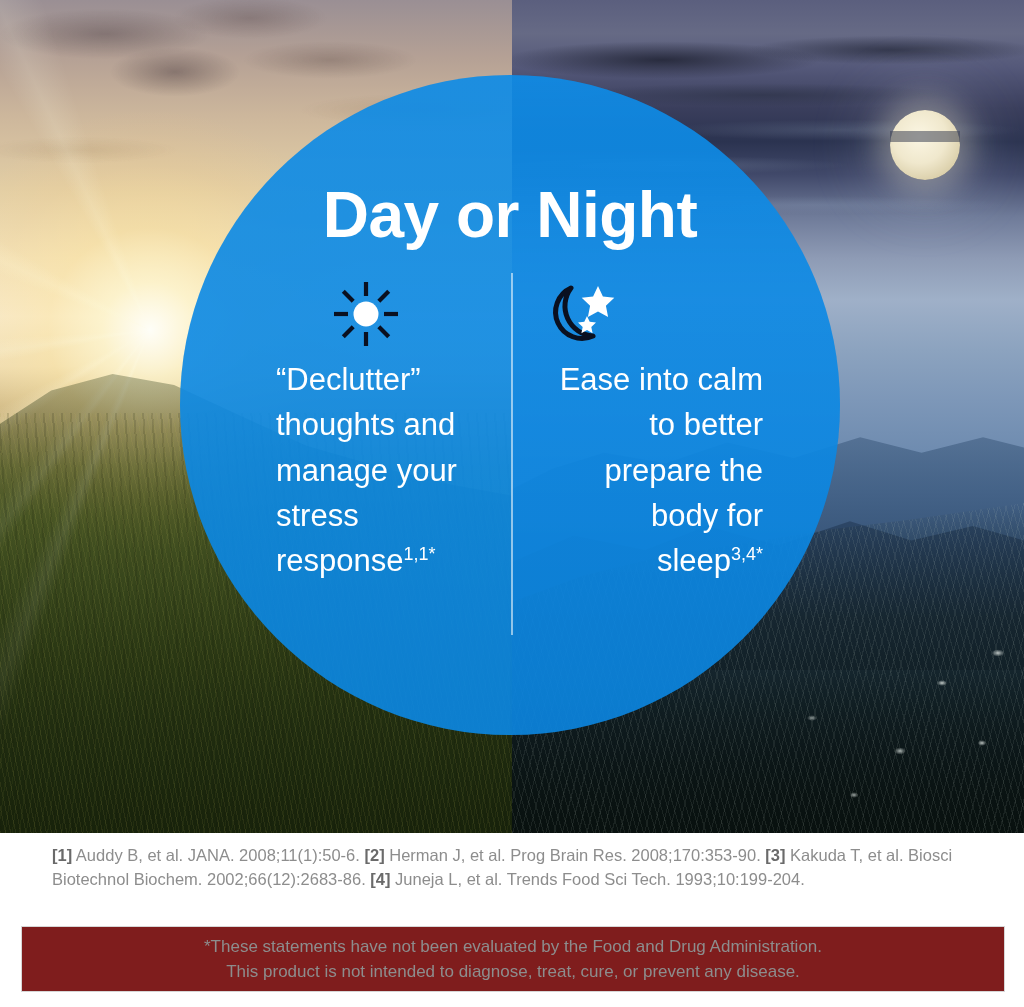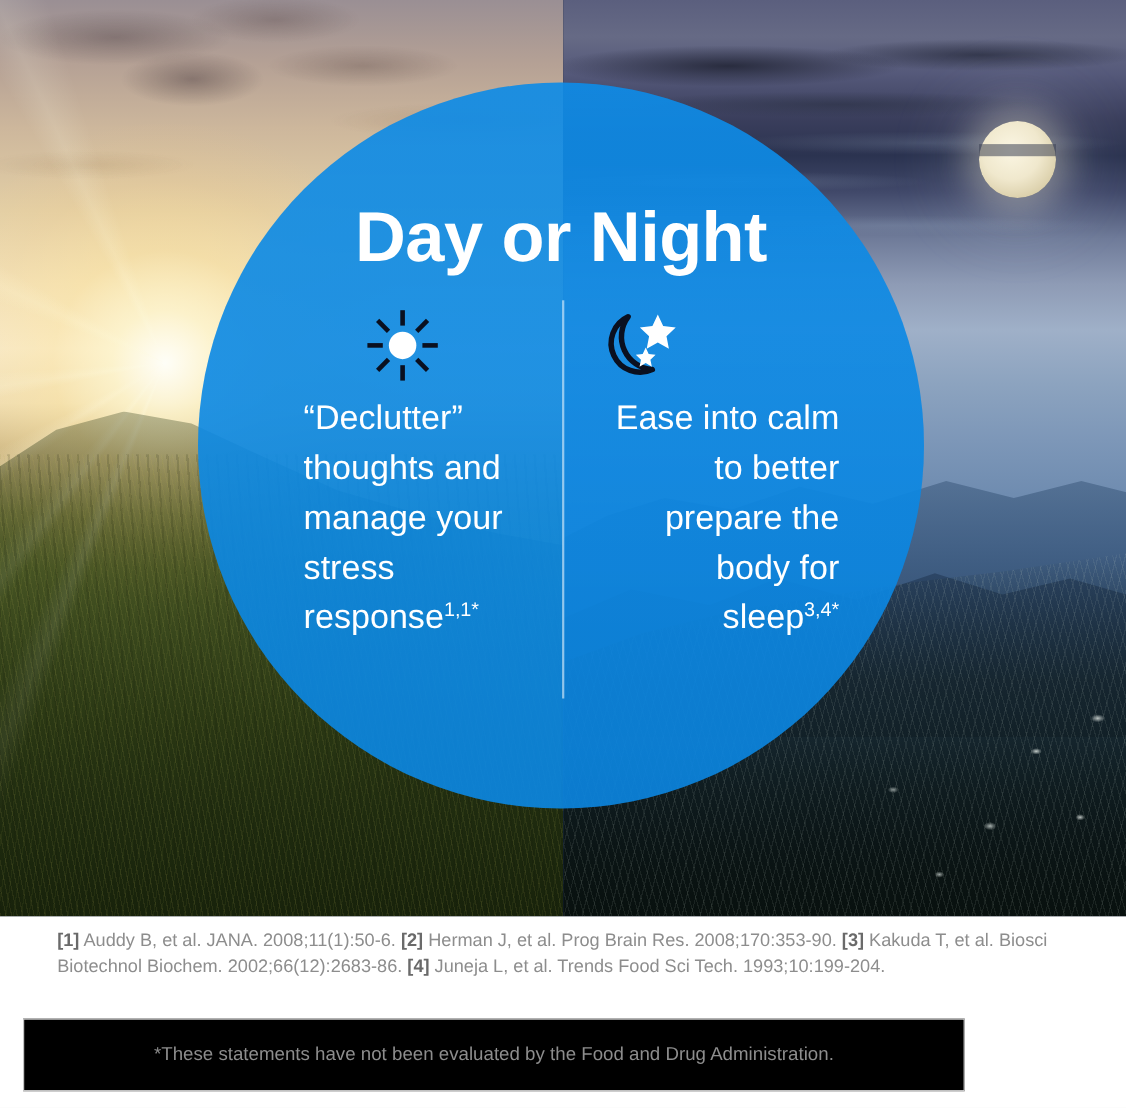--- a/index.html
+++ b/index.html
@@ -263,23 +263,23 @@
     font-size: 16.5px;
     line-height: 1.48;
     color: #8d8d8d;
   }
   .refs b { color: #6a6a6a; font-weight: 700; }
 
   
   .disclaimer {
     position: absolute;
     left: 21px; top: 926px;
-    width: 856px; height: 66px;
+    width: 984px; height: 66px;
     border: 1px solid #d6d6d6;
-    background: #000000;
+    background: #7f1d1d;
     display: flex;
     flex-direction: column;
     align-items: center;
     justify-content: center;
   }
   .disclaimer-line {
     color: #8d8d8d;
     font-size: 17px;
     line-height: 1.48;
     text-align: center;
@@ -354,15 +354,16 @@
 
   <div class="refs">
     <span><b>[1]</b> <span>Auddy B, et al. JANA. 2008;11(1):50-6.</span></span>
     <span><b>[2]</b> <span>Herman J, et al. Prog Brain Res. 2008;170:353-90.</span></span>
     <span><b>[3]</b> <span>Kakuda T, et al. Biosci Biotechnol Biochem. 2002;66(12):2683-86.</span></span>
     <span><b>[4]</b> <span>Juneja L, et al. Trends Food Sci Tech. 1993;10:199-204.</span></span>
   </div>
 
   <div class="disclaimer">
     <div class="disclaimer-line">*These statements have not been evaluated by the Food and Drug Administration.</div>
+    <div class="disclaimer-line">This product is not intended to diagnose, treat, cure, or prevent any disease.</div>
   </div>
 
 </div>
 
 </body></html>

